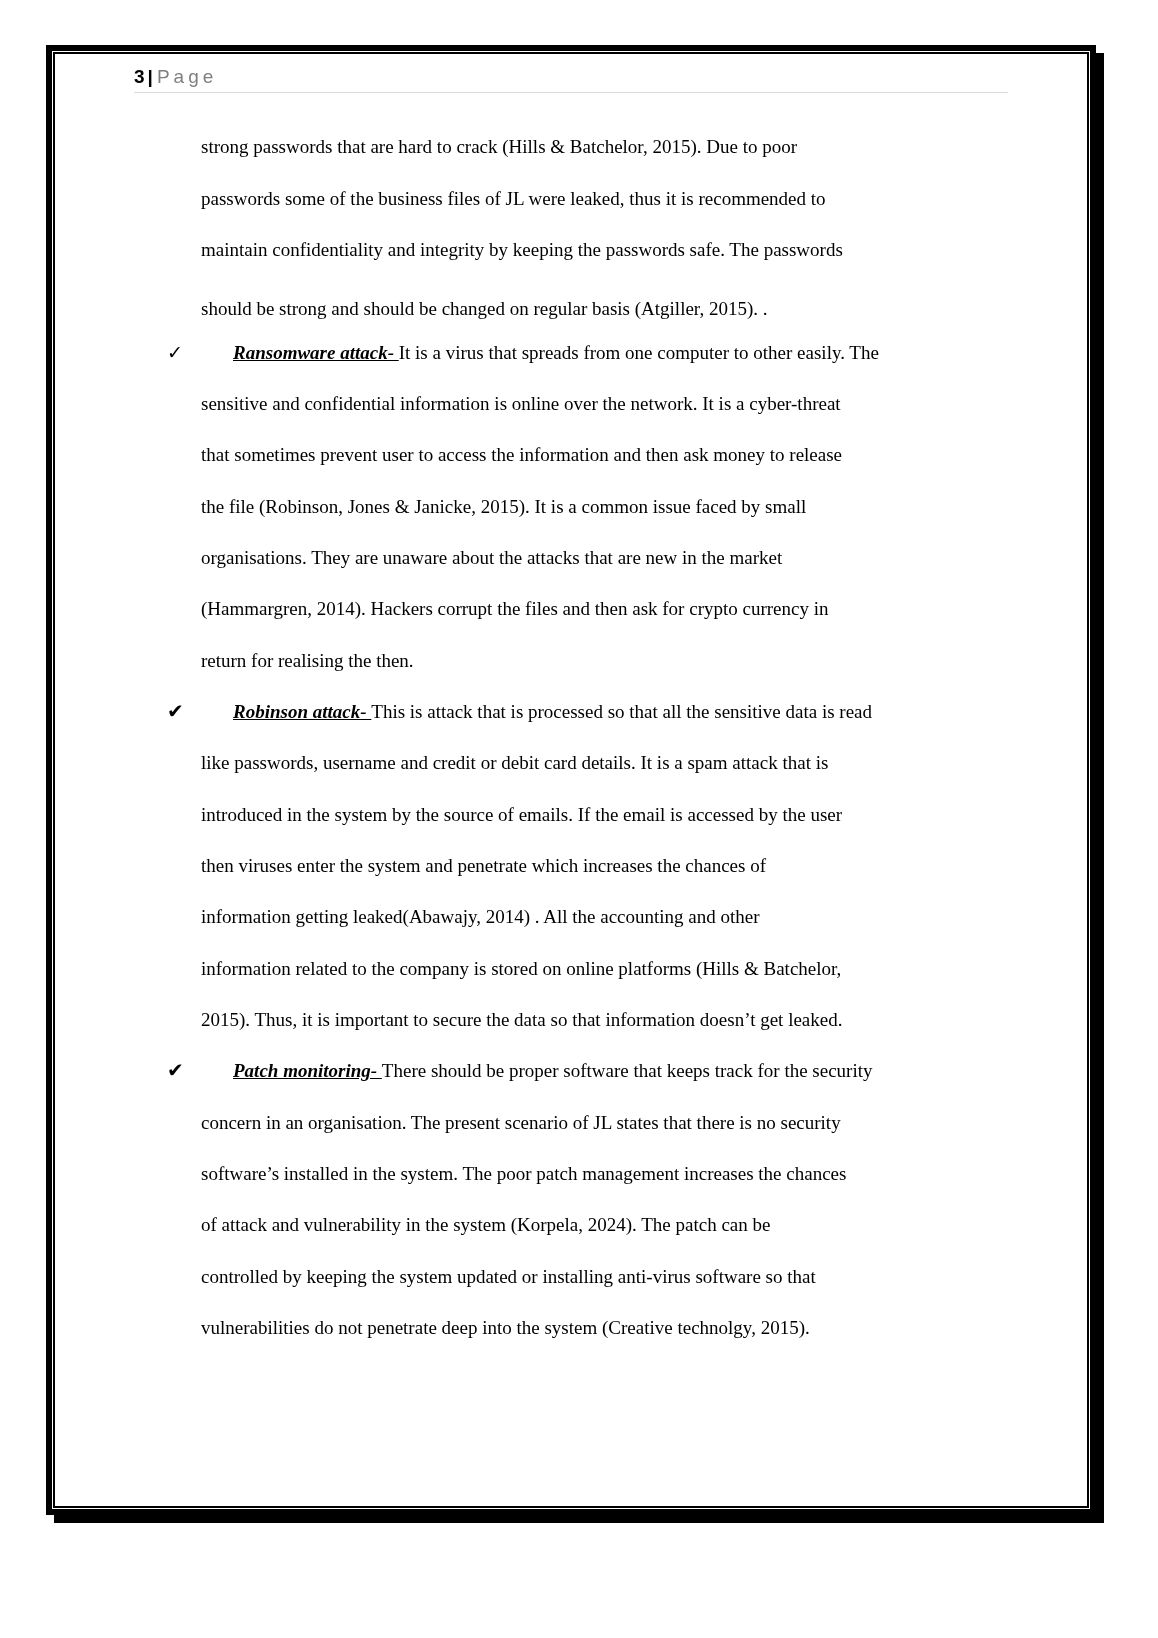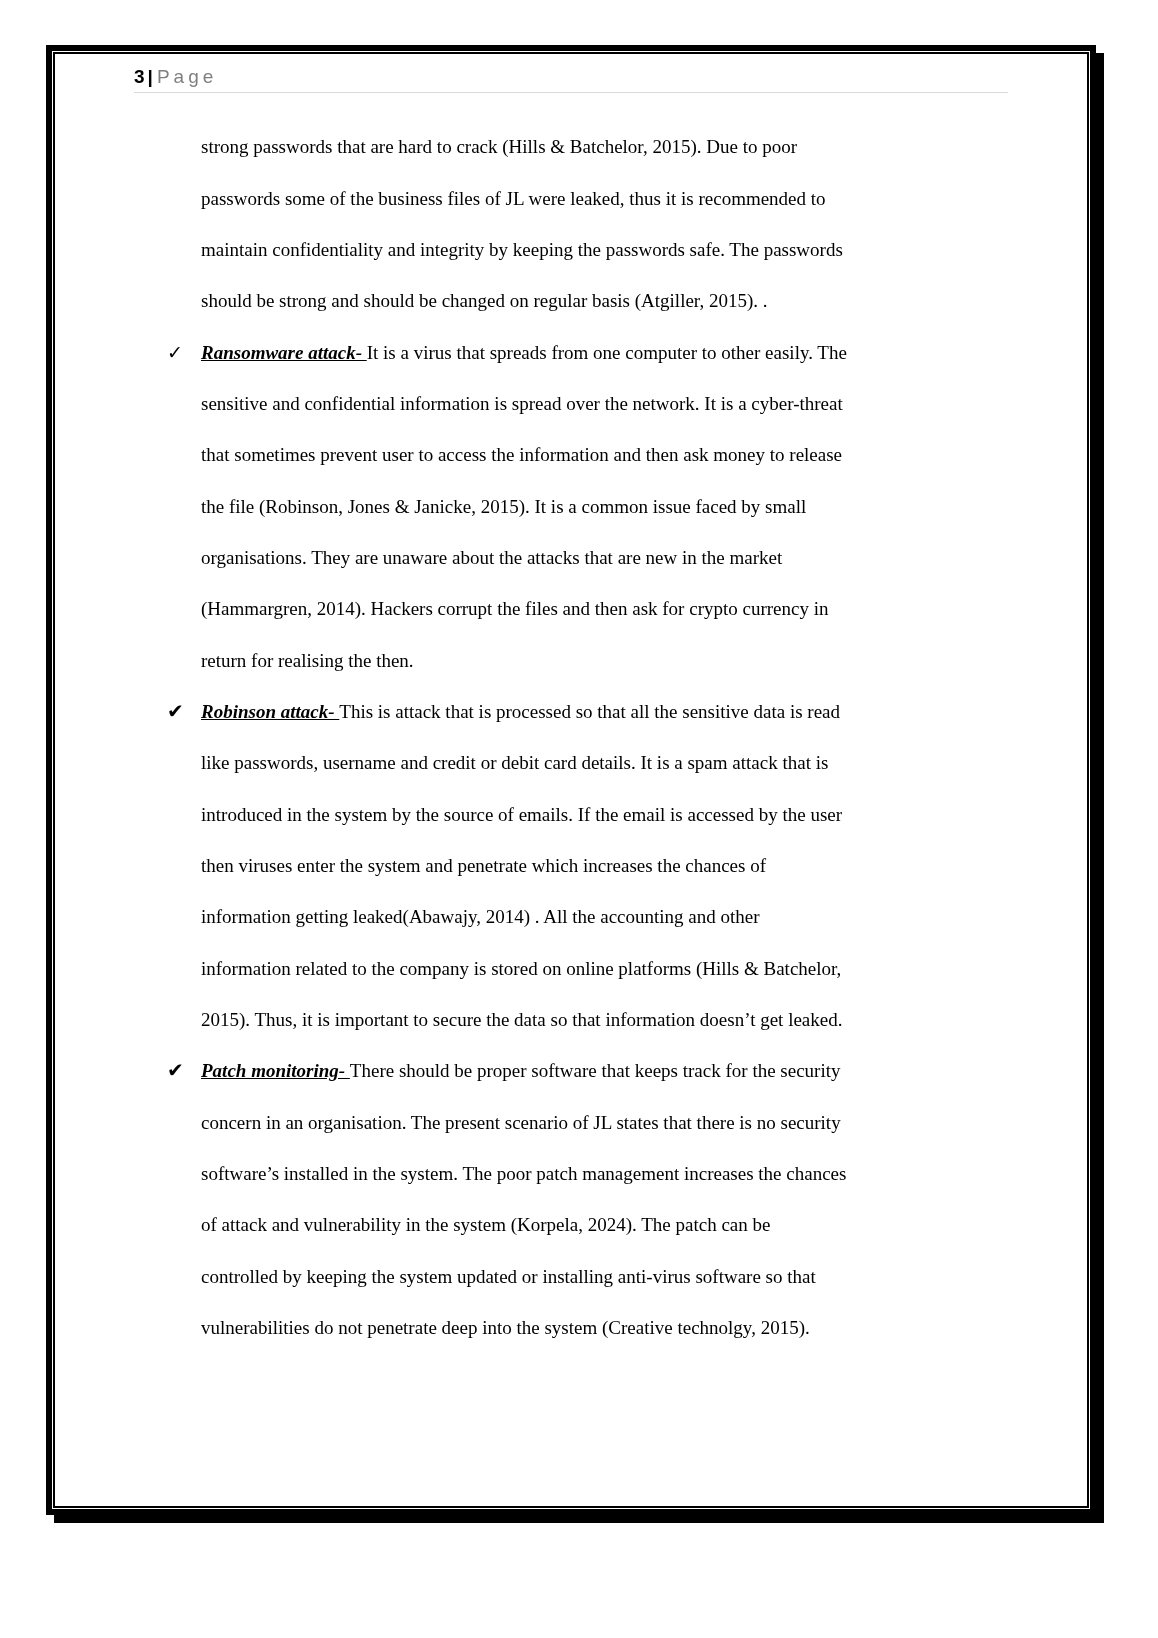--- a/index.html
+++ b/index.html
@@ -10,43 +10,43 @@
   .border-inner { position:absolute; left:53px; top:52px; width:1036px; height:1456px; border:2px solid #000; box-sizing:border-box; }
   .header { position:absolute; left:134px; top:66px; font-family:"Liberation Sans", sans-serif; font-size:19px;text-align:right; }
   .header .num { font-weight:bold; color:#000; }
   .header .sep { font-weight:bold; color:#000; margin:0 4px 0 3px; }
   .header .word { color:#7f7f7f; letter-spacing:4px; }
   .header-rule { position:absolute; left:134px; top:92px; width:874px; height:1px; background:#d9d9d9; }
   .line { position:absolute; left:201px; font-size:19px; white-space:nowrap; line-height:26px; }
   .bullet { position:absolute; left:167px; font-size:21px; line-height:26px; }
   .bullet.light { font-family:"DejaVu Sans", sans-serif; font-size:19px; }
   .bullet.heavy { font-family:"DejaVu Sans", sans-serif; font-size:20px; }
-  .term { font-weight:bold; font-style:italic; text-decoration:underline; }
+  .term { font-weight:bold; font-style:italic; text-decoration:underline;margin-left:32px; }
 </style>
 </head>
 <body>
 
 <div class="border-shadow-r"></div>
 <div class="border-shadow-b"></div>
 <div class="border-outer"></div>
 <div class="border-inner"></div>
 
 <div class="header">
   <span class="num">3</span><span class="sep">|</span><span class="word">Page</span>
 </div>
 <div class="header-rule"></div>
 
 <div class="line" style="top:134px">strong passwords that are hard to crack (Hills &amp; Batchelor, 2015). Due to poor</div>
 <div class="line" style="top:186px">passwords some of the business files of JL were leaked, thus it is recommended to</div>
 <div class="line" style="top:237px">maintain confidentiality and integrity by keeping the passwords safe. The passwords</div>
-<div class="line" style="top:288px">should be strong and should be changed on regular basis (Atgiller, 2015). .</div>
+<div class="line" style="top:296px">should be strong and should be changed on regular basis (Atgiller, 2015). .</div>
 
 <div class="bullet light" style="top:339px">✓</div>
 <div class="line" style="top:340px"><span class="term">Ransomware attack- </span><span>It is a virus that spreads from one computer to other easily. The</span></div>
-<div class="line" style="top:391px">sensitive and confidential information is spread over the network. It is a cyber-threat</div>
+<div class="line" style="top:391px">sensitive and confidential information is online over the network. It is a cyber-threat</div>
 <div class="line" style="top:442px">that sometimes prevent user to access the information and then ask money to release</div>
 <div class="line" style="top:494px">the file (Robinson, Jones &amp; Janicke, 2015). It is a common issue faced by small</div>
 <div class="line" style="top:545px">organisations. They are unaware about the attacks that are new in the market</div>
 <div class="line" style="top:596px">(Hammargren, 2014). Hackers corrupt the files and then ask for crypto currency in</div>
 <div class="line" style="top:648px">return for realising the then.</div>
 
 <div class="bullet heavy" style="top:698px">✔</div>
 <div class="line" style="top:699px"><span class="term">Robinson attack- </span><span>This is attack that is processed so that all the sensitive data is read</span></div>
 <div class="line" style="top:750px">like passwords, username and credit or debit card details. It is a spam attack that is</div>
 <div class="line" style="top:802px">introduced in the system by the source of emails. If the email is accessed by the user</div>

